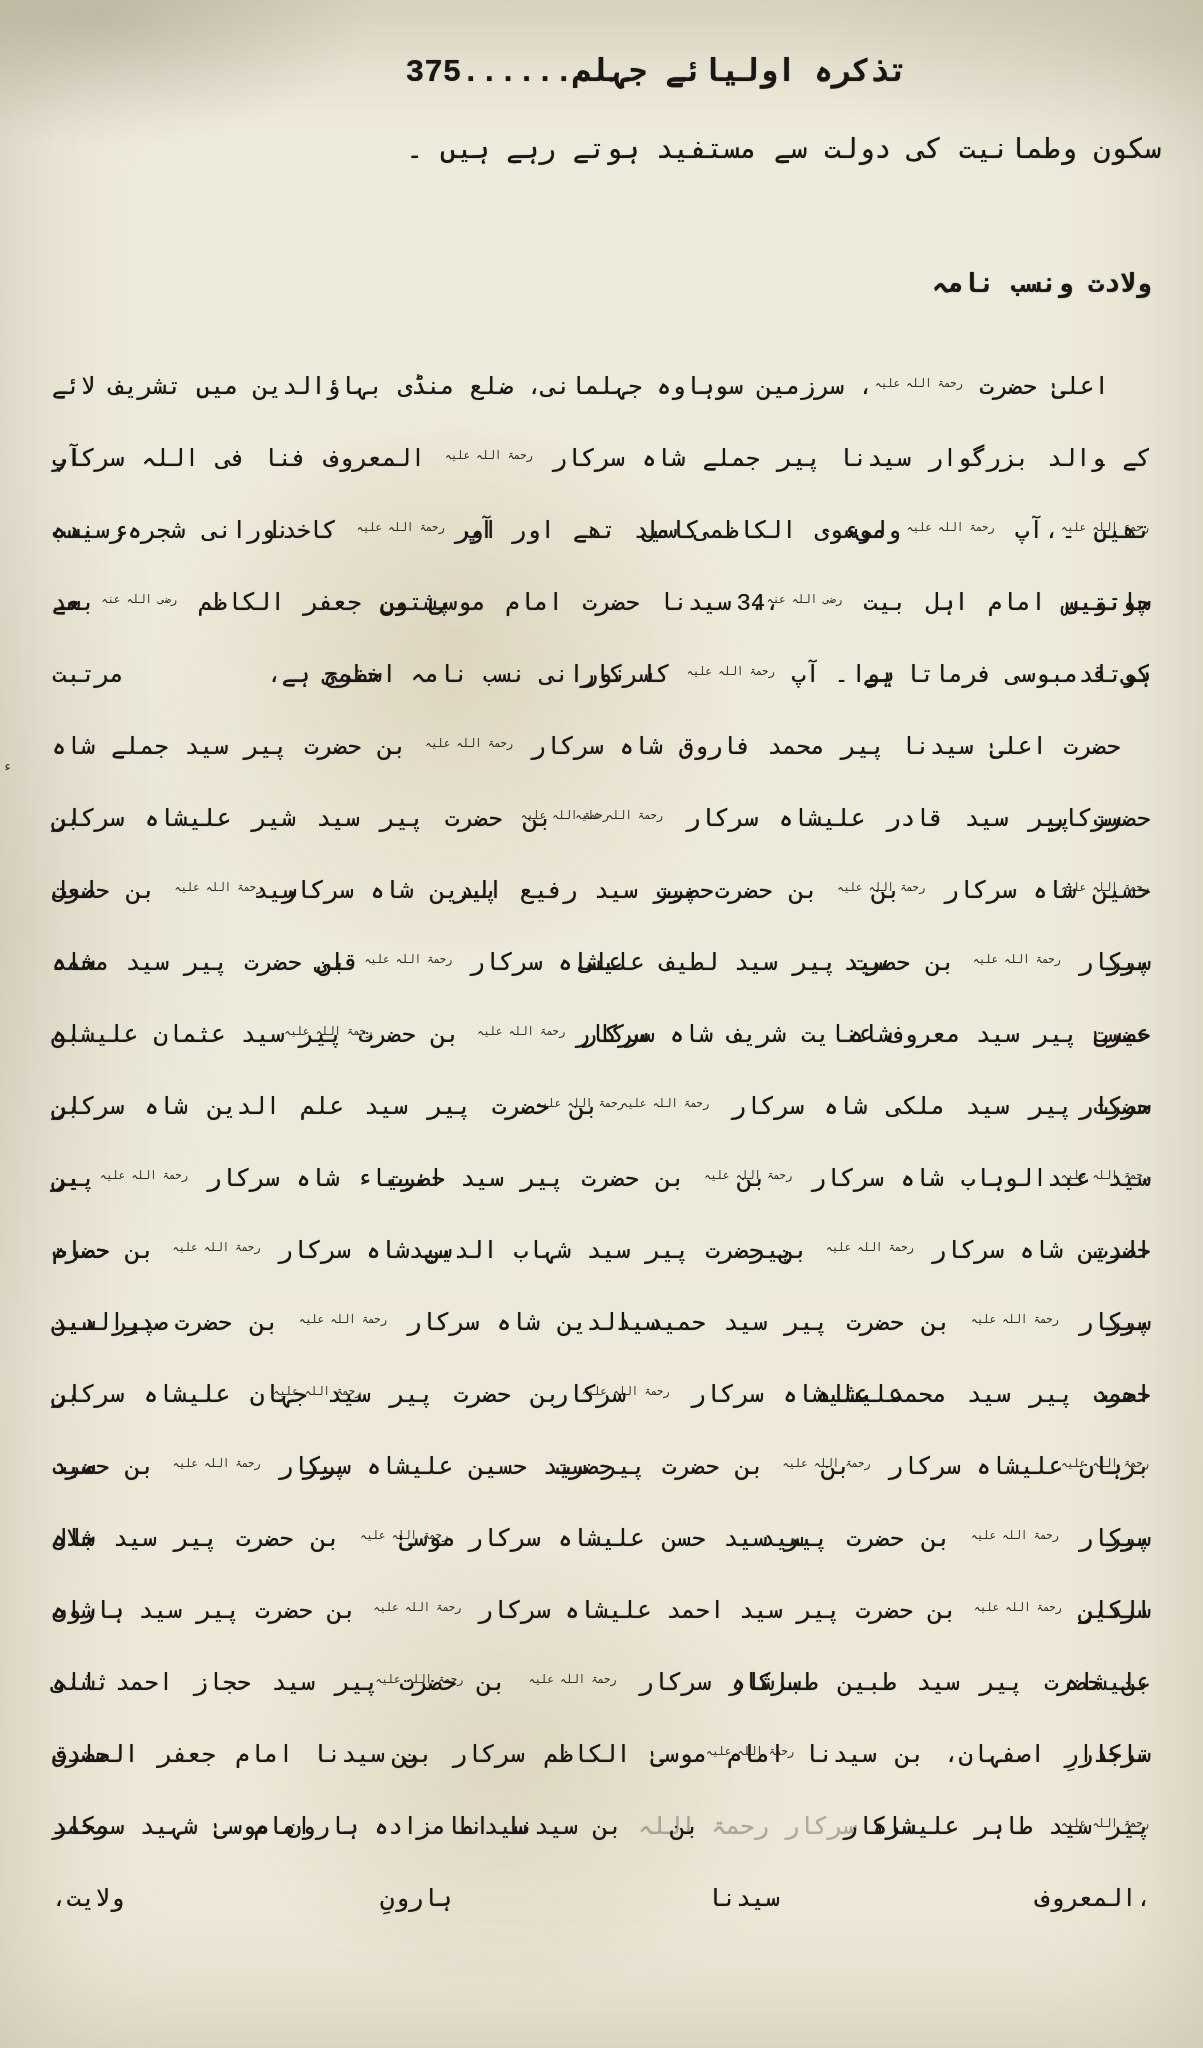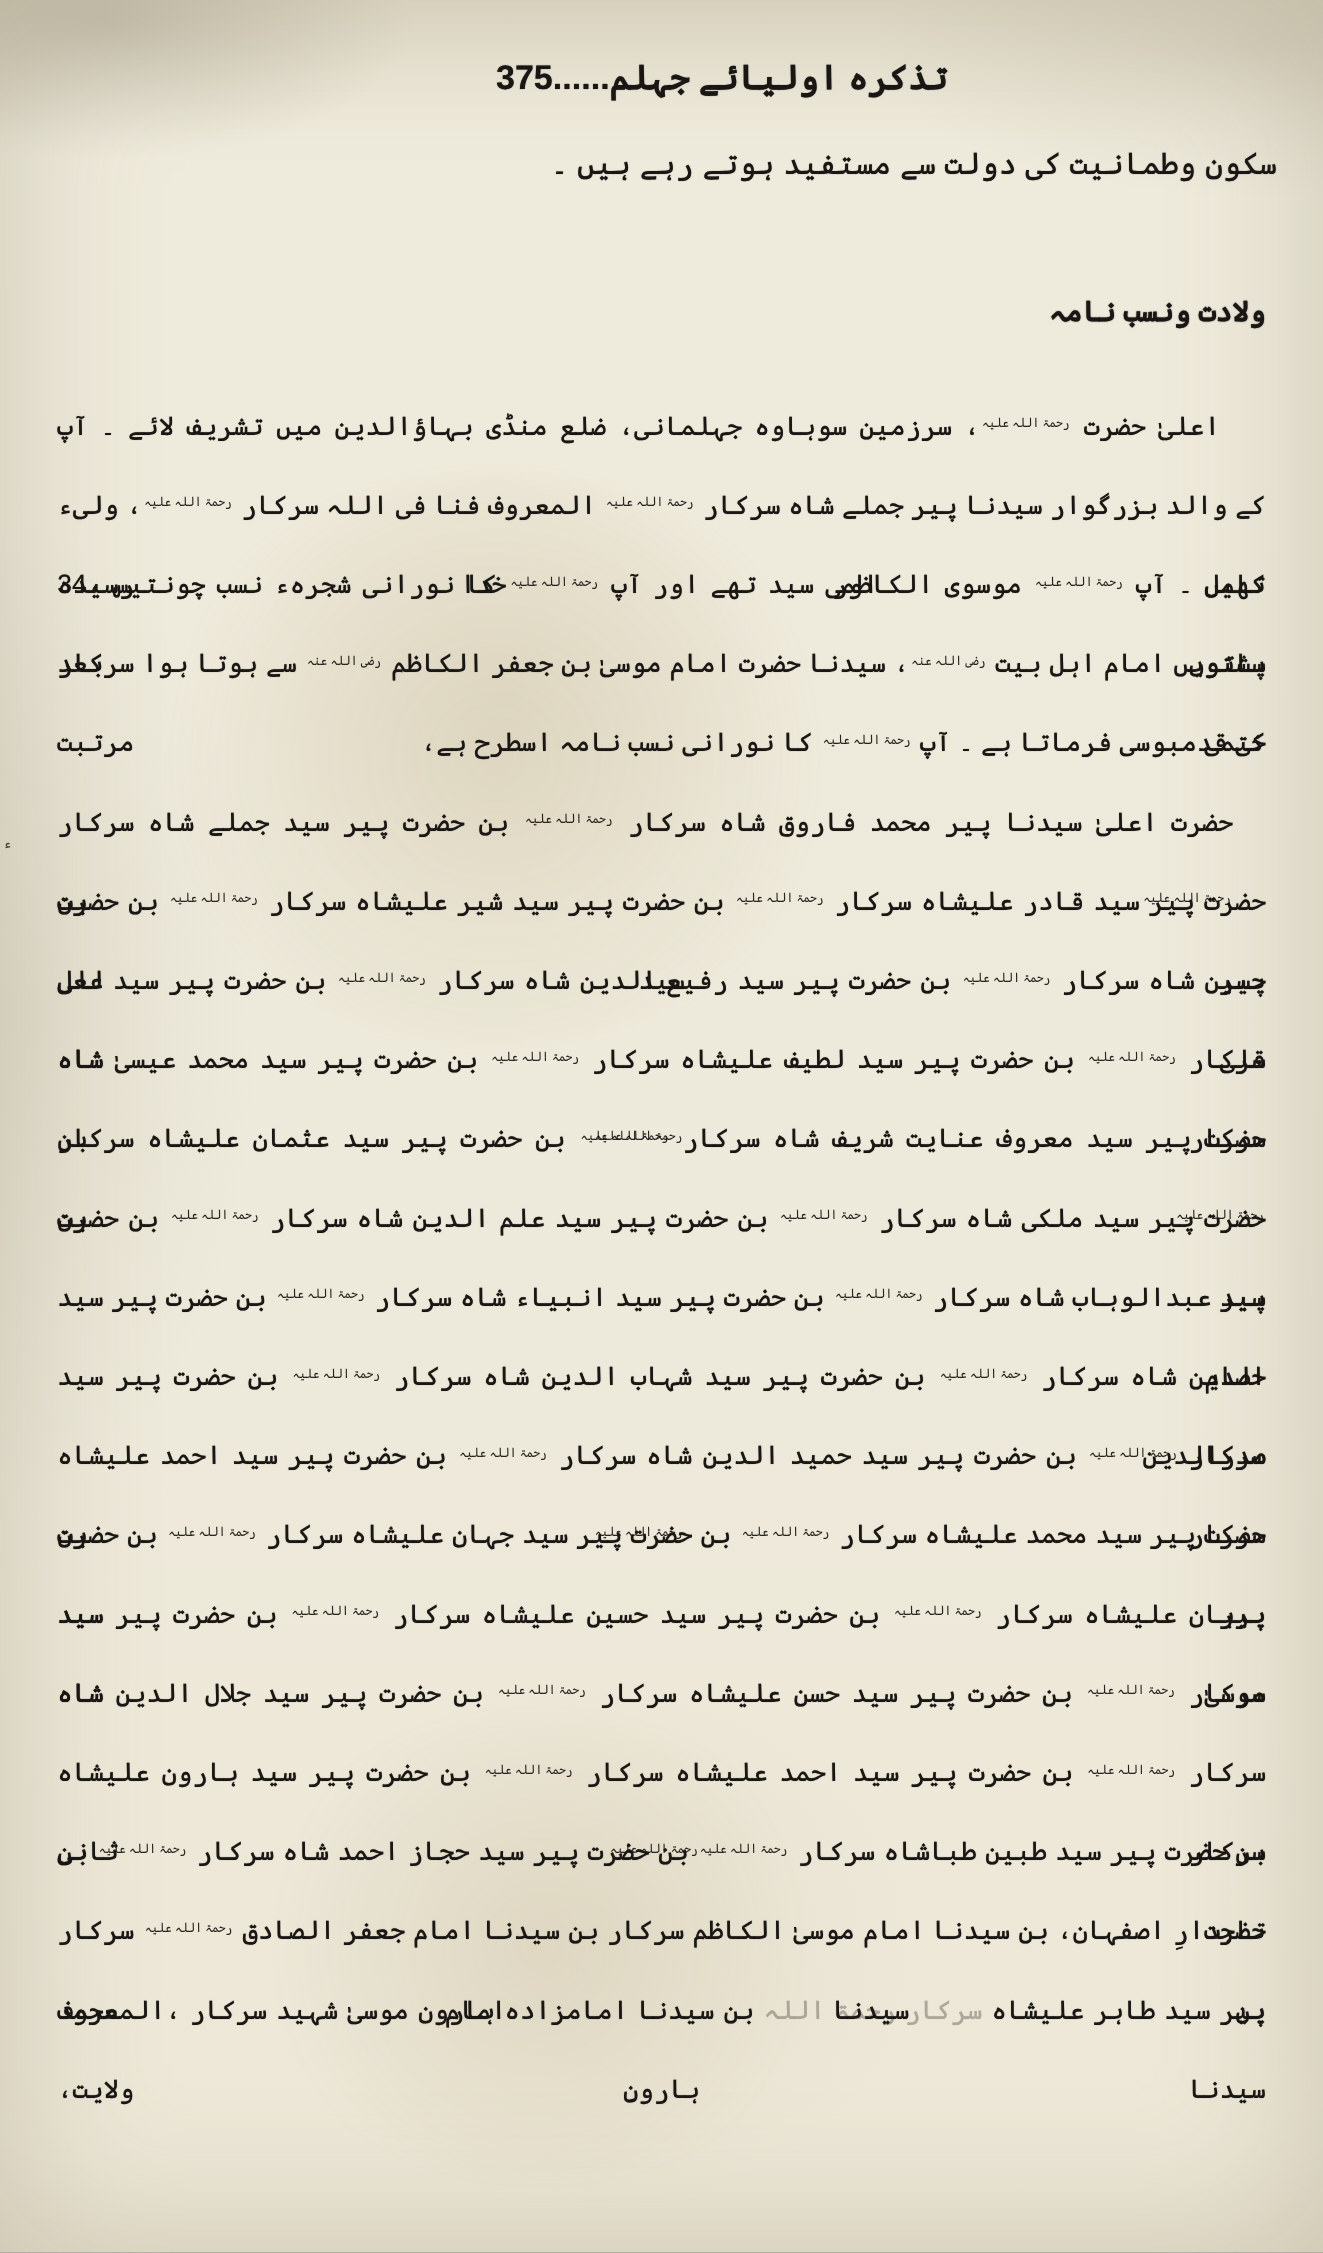--- a/index.html
+++ b/index.html
@@ -9,21 +9,21 @@
     margin:0 auto;
     background:
       radial-gradient(ellipse 400px 180px at 8% 1%, rgba(95,88,66,0.22), transparent 70%),
       radial-gradient(ellipse 500px 200px at 95% 2%, rgba(120,112,86,0.14), transparent 70%),
       radial-gradient(ellipse 300px 600px at 1% 45%, rgba(130,120,90,0.10), transparent 75%),
       radial-gradient(ellipse 340px 300px at 38% 31%, rgba(150,130,80,0.10), transparent 70%),
       radial-gradient(ellipse 420px 360px at 45% 86%, rgba(150,132,84,0.08), transparent 70%),
       linear-gradient(180deg,#e7e2d0 0%, #efebdc 6%, #eeeadb 55%, #ece7d6 100%);
     box-shadow: inset 0 0 140px rgba(110,100,70,0.28);
     overflow:hidden;
-    font-family:Liberation Sans, sans-serif;
+    font-family:Liberation Mono, monospace;
     color:#191613;
     direction:rtl;
   }
   
   .page::before{
     content:"";
     position:absolute;left:130px;top:430px;width:640px;height:520px;
     border-radius:50%;
     background:radial-gradient(circle at 50% 50%, rgba(160,138,86,0.13), rgba(160,138,86,0.05) 55%, transparent 72%);
     filter:blur(6px);

